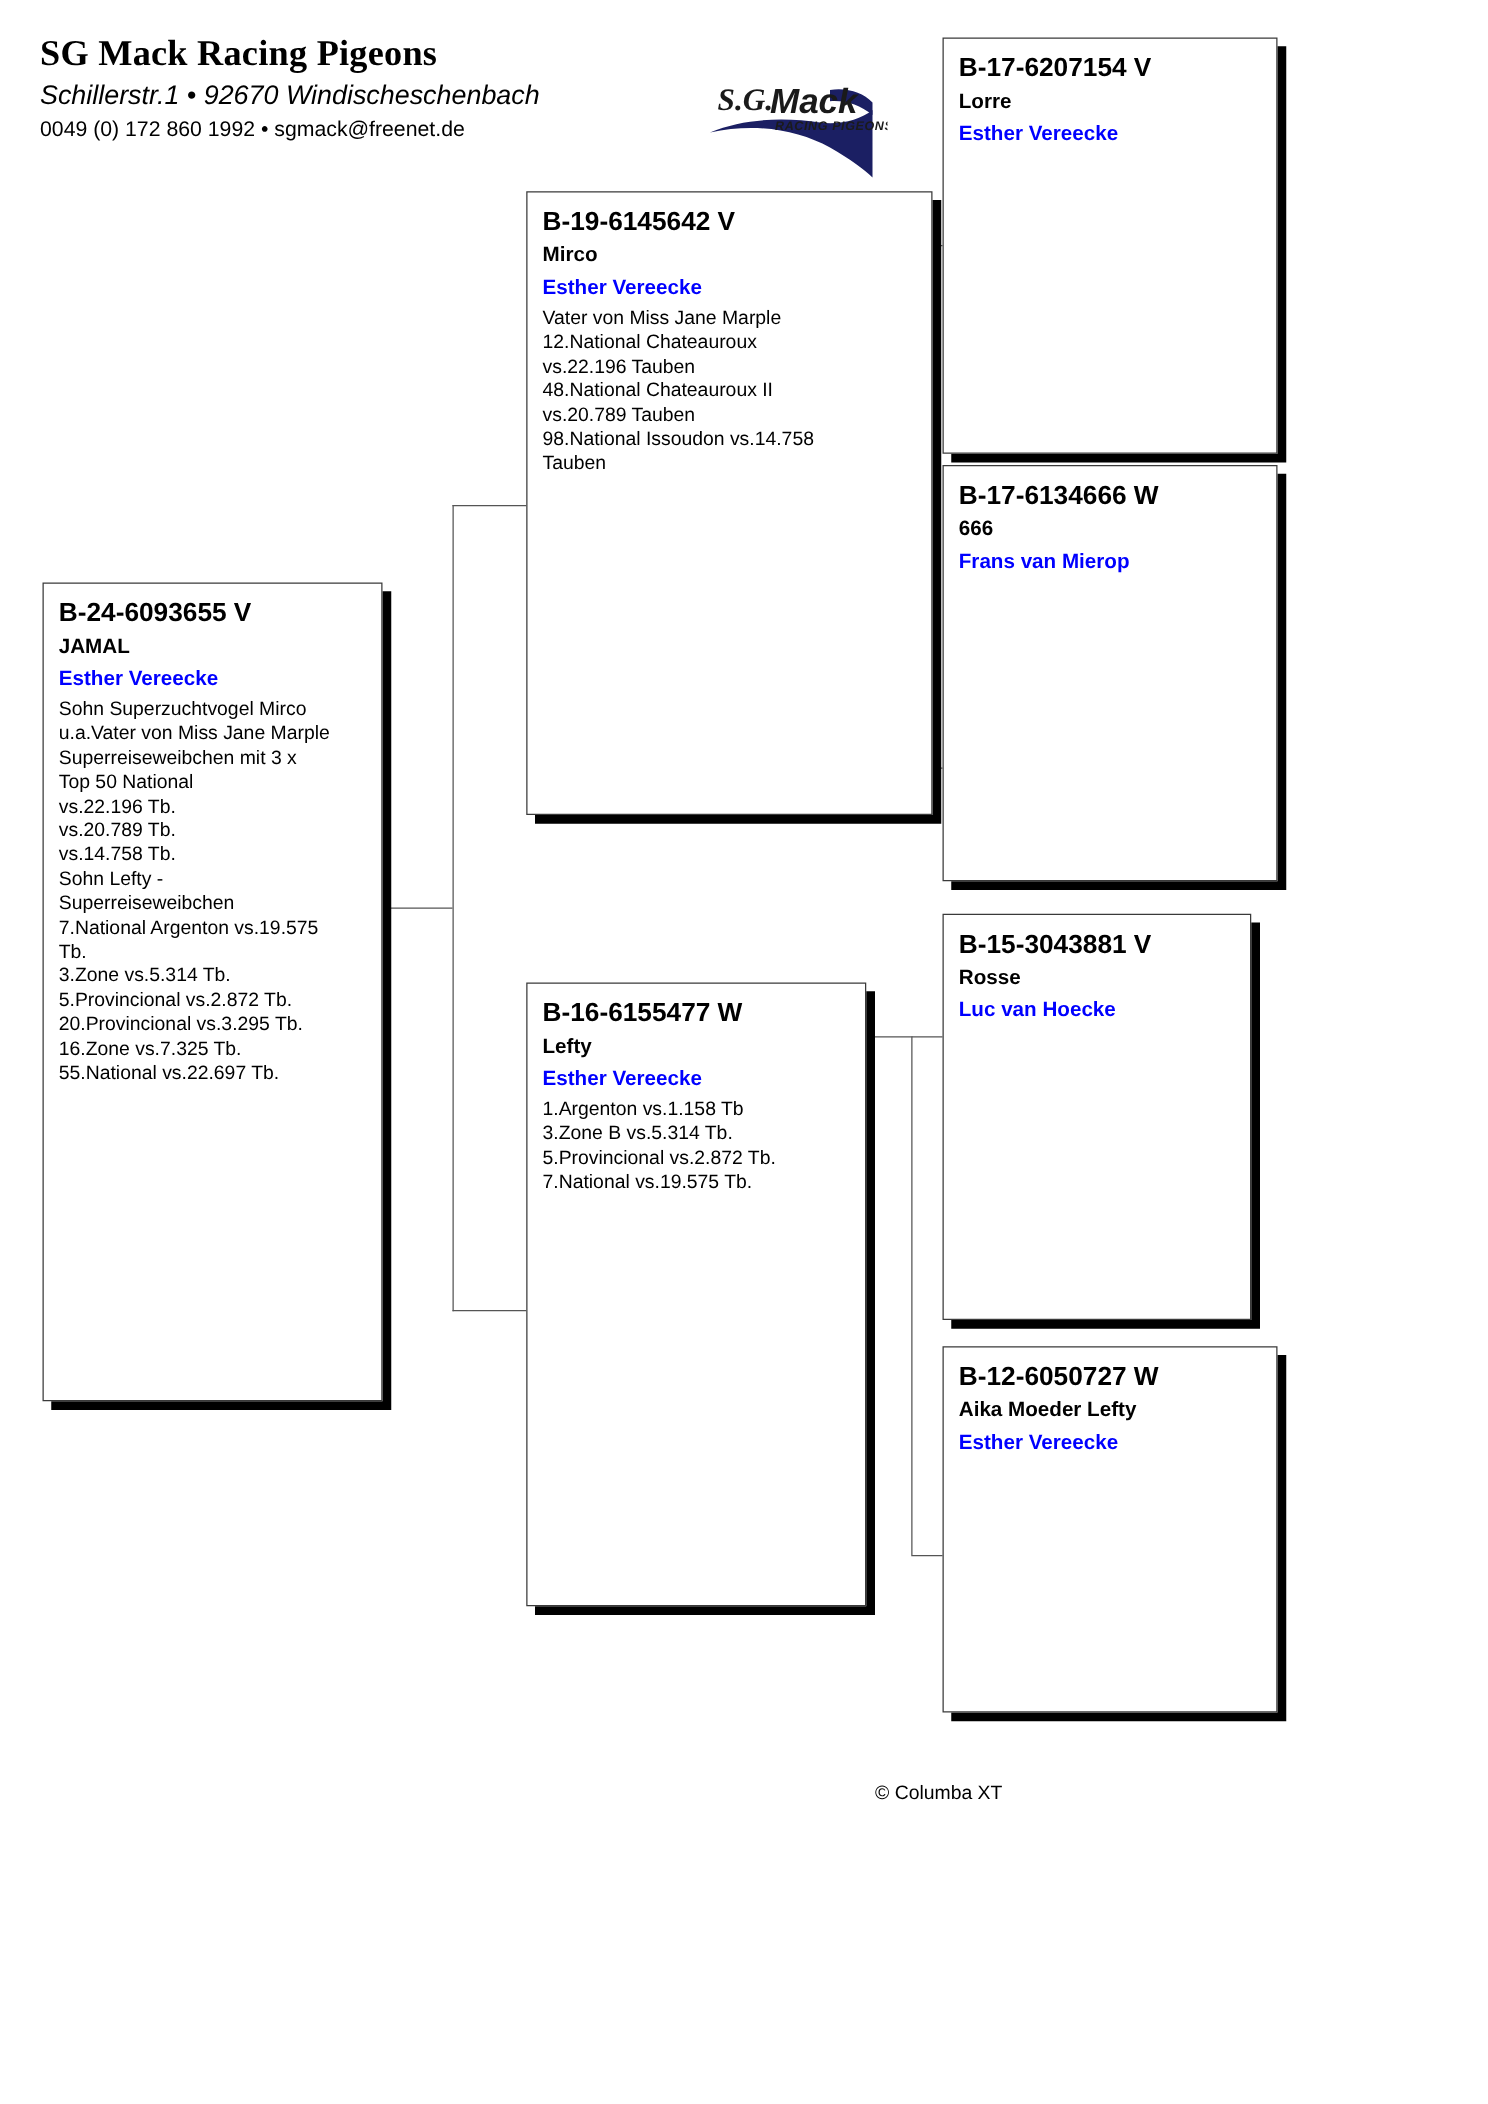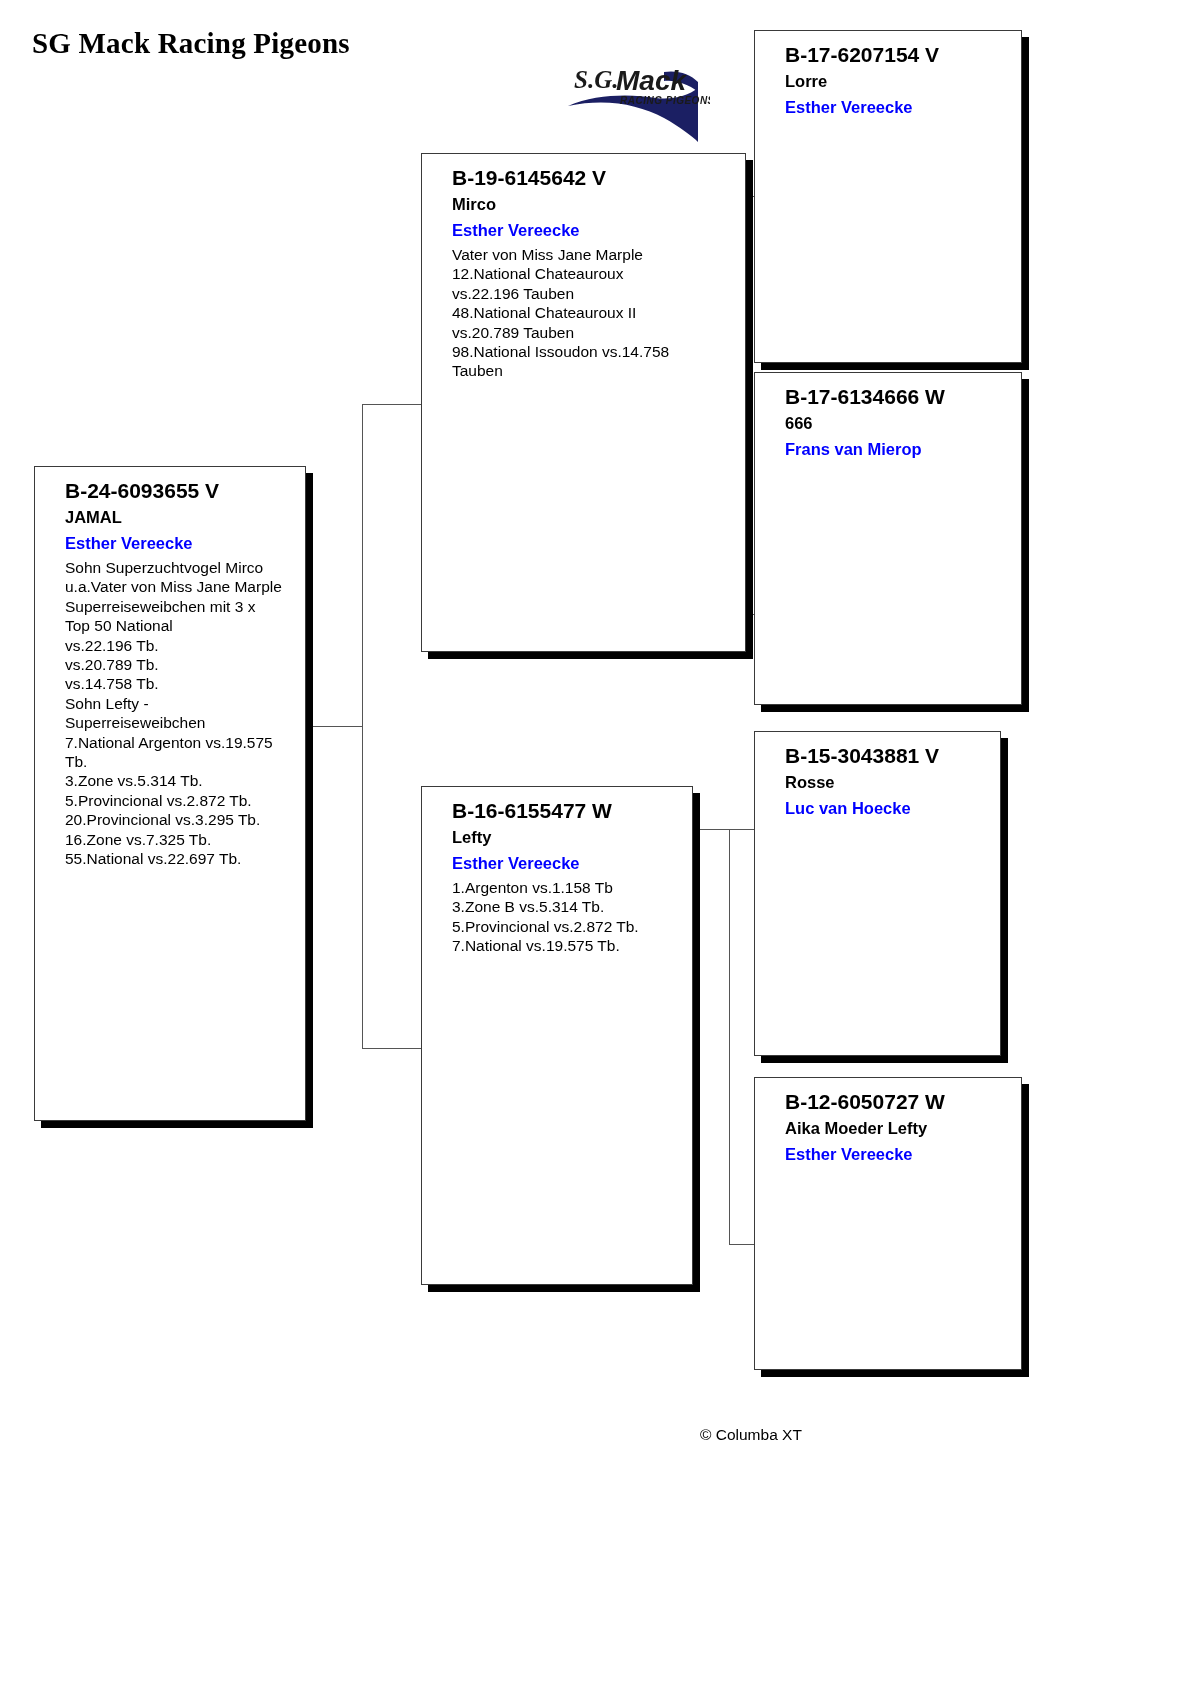--- a/index.html
+++ b/index.html
@@ -49,21 +49,21 @@
   }
   #logo svg { display: block; }
 
   
   .pbox {
     position: absolute;
     background: #ffffff;
     border: 1px solid #3a3a3a;
     box-sizing: border-box;
     box-shadow: 7px 7px 0 0 #000000;
-    padding: 10px 12px 8px 30px;
+    padding: 10px 12px 8px 12px;
     overflow: hidden;
   }
   .ring {
     font-size: 21px;
     font-weight: bold;
     color: #000000;
     line-height: 27px;
     white-space: nowrap;
   }
   .pname {
@@ -113,20 +113,22 @@
     text-align: left;
     font-size: 15.5px;
     color: #000000;
   }
 </style>
 </head>
 <body>
 
 <div id="header">
   <div id="company-name">SG Mack Racing Pigeons</div>
+  <div id="company-address">Schillerstr.1 • 92670 Windischeschenbach</div>
+  <div id="company-contact">0049 (0) 172 860 1992 • sgmack@freenet.de</div>
 </div>
 
 <div id="logo">
   <svg width="150" height="95" viewBox="0 0 150 95" xmlns="http://www.w3.org/2000/svg">
     <path d="M8 58 C45 50 78 56 104 70 C120 79 132 88 138 94 L138 40 C128 48 112 52 96 50 C70 46 36 46 8 58 Z" fill="#1b1f63"></path>
     <path d="M104 24 C118 22 130 26 138 34 L138 44 C128 36 116 32 104 33 Z" fill="#1b1f63"></path>
     <text x="14" y="40" font-family="Liberation Serif, serif" font-style="italic" font-size="25" font-weight="bold" fill="#1a1a1a">S.G.</text>
     <text x="56" y="42" font-family="Liberation Sans, sans-serif" font-style="italic" font-size="28" font-weight="bold" fill="#1a1a1a">Mack</text>
     <text x="60" y="56" font-family="Liberation Sans, sans-serif" font-style="italic" font-size="10" font-weight="bold" fill="#1a1a1a" letter-spacing="0.5">RACING PIGEONS</text>
   </svg>

